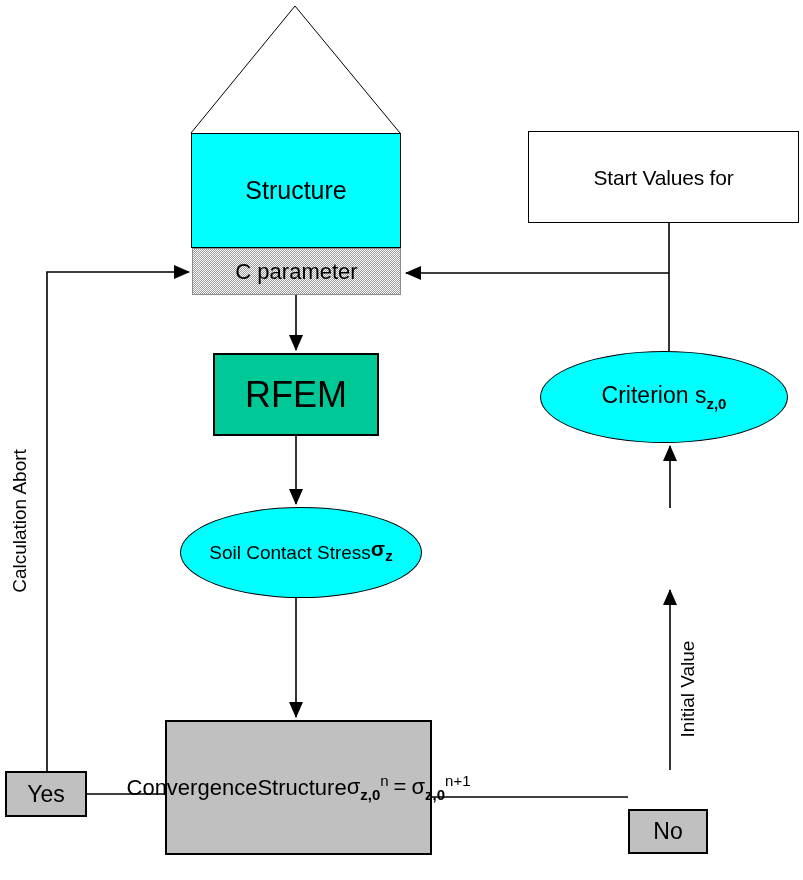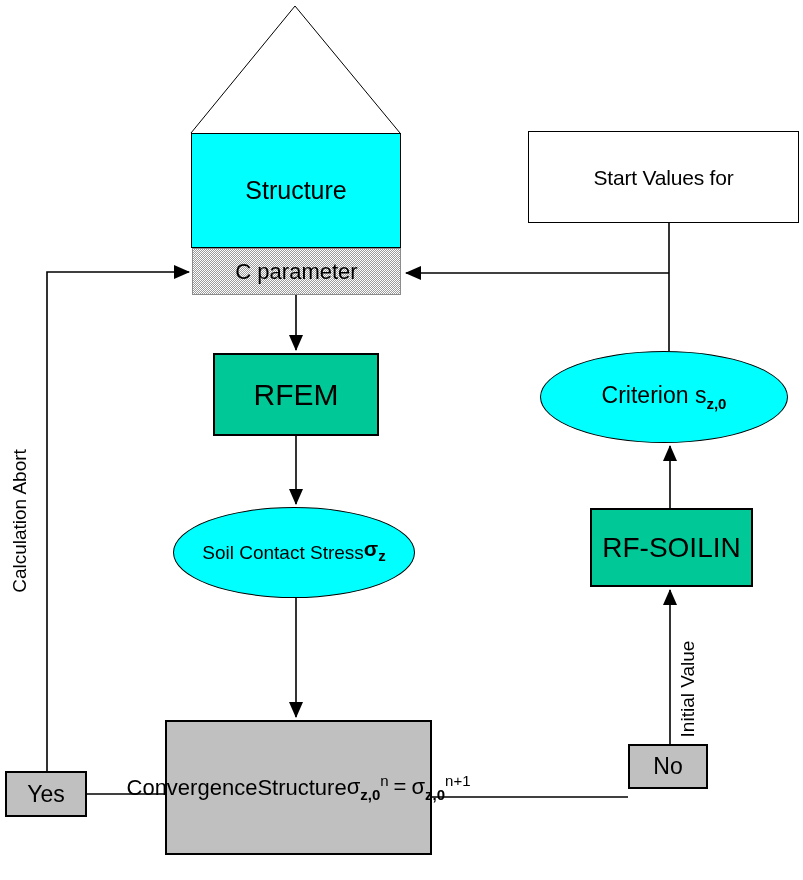--- a/index.html
+++ b/index.html
@@ -12,33 +12,33 @@
   .node { position:absolute; display:flex; flex-direction:row; align-items:center; justify-content:center; text-align:center; box-sizing:border-box; }
 
   .structure { left:191px; top:133px; width:210px; height:115px; background:#00FFFF; border:1px solid #000; font-size:25px; }
   .cparam {
     left:192px; top:248px; width:209px; height:47px; font-size:22px;
     background-color:#fff;
     background-image:conic-gradient(#9a9a9a 25%, #ffffff 0 50%, #9a9a9a 0 75%, #ffffff 0);
     background-size:2px 2px;
     border:1px solid #8c8c8c;
   }
-  .rfem { left:213px; top:353px; width:166px; height:83px; background:#00C896; border:2px solid #000; font-size:30px; }
-  .soil { left:173px; top:507px; width:242px; height:91px; background:#00FFFF; border:1px solid #000; border-radius:50%; font-size:19px; line-height:24px; }
+  .rfem { left:213px; top:353px; width:166px; height:83px; background:#00C896; border:2px solid #000; font-size:36px; }
+  .soil { left:180px; top:507px; width:242px; height:91px; background:#00FFFF; border:1px solid #000; border-radius:50%; font-size:19px; line-height:24px; }
   .sig { font-weight:bold; font-size:21px; }
   .sigsub { font-weight:bold; font-size:15px; vertical-align:-5px; }
 
   .convergence { left:165px; top:720px; width:267px; height:135px; background:#C0C0C0; border:2px solid #000; font-size:22px; line-height:31px; }
   .formula { font-size:22px; line-height:34px; }
   .fsub { font-size:15px; font-weight:bold; vertical-align:-6px; }
   .fsup { font-size:15px; vertical-align:8px; }
   .feq  { margin:0 5px; }
 
   .yesbox { left:5px;  top:771px; width:82px; height:46px; background:#C0C0C0; border:2px solid #000; font-size:23px; }
-  .nobox  { left:628px; top:744px; width:80px; height:45px; background:#C0C0C0; border:2px solid #000; font-size:23px; }
+  .nobox  { left:628px; top:809px; width:80px; height:45px; background:#C0C0C0; border:2px solid #000; font-size:23px; }
 
   .rfsoilin { left:590px; top:508px; width:163px; height:79px; background:#00C896; border:2px solid #000; font-size:28px; }
   .settle { left:540px; top:351px; width:248px; height:92px; background:#00FFFF; border:1px solid #000; border-radius:50%; font-size:23px; }
   .ssub { font-size:15px; font-weight:bold; vertical-align:-6px; }
 
   .startvals { left:528px; top:131px; width:271px; height:92px; background:#ffffff; border:1px solid #000; font-size:21px; line-height:33px; letter-spacing:-0.2px; }
 
   .vlabel { position:absolute; font-size:19px; white-space:nowrap; text-align:center; transform:rotate(-90deg); }
   .calcabort { left:-65px; top:510px; width:170px; }
   .initval   { left:625px; top:678px; width:126px; }
@@ -93,23 +93,20 @@
   </div>
 
   <div class="node yesbox">
     <span>Yes</span>
   </div>
 
   <div class="node nobox">
     <span>No</span>
   </div>
 
-  <div class="node rfsoilin">
-    <span>RF-SOILIN</span>
-  </div>
 
   <div class="node settle">
     <div><span>Criterion s</span><span class="ssub">z,0</span></div>
   </div>
 
   <div class="node startvals">
     <div>Start Values for</div>
   </div>
 
   <div class="vlabel calcabort">Calculation Abort</div>

